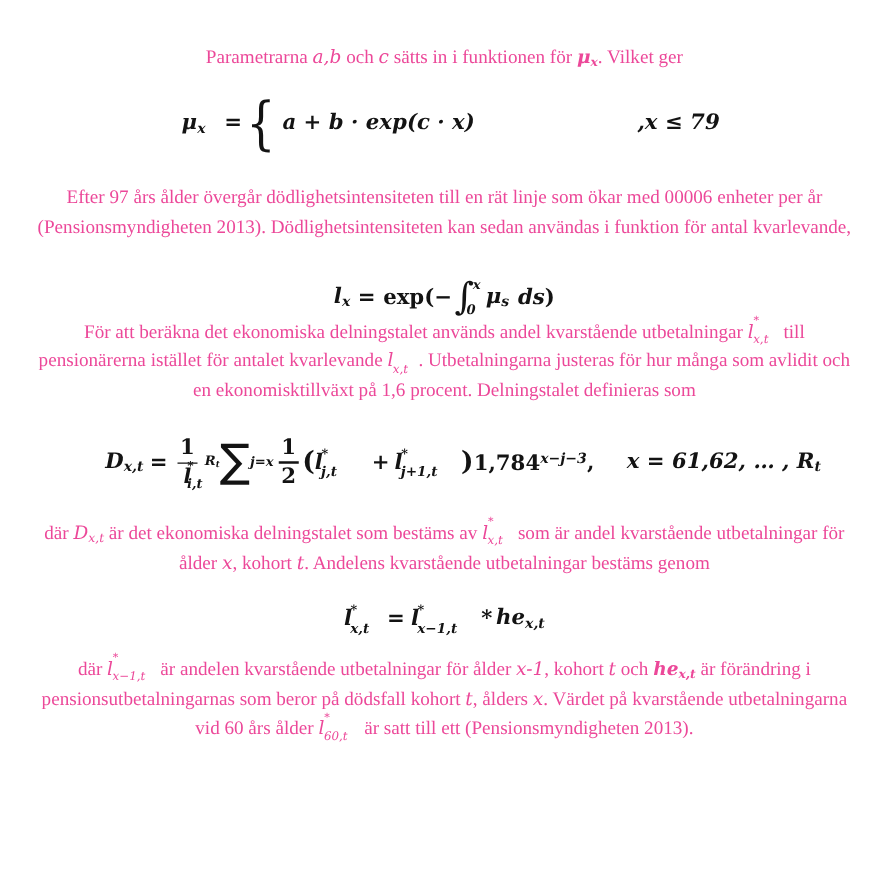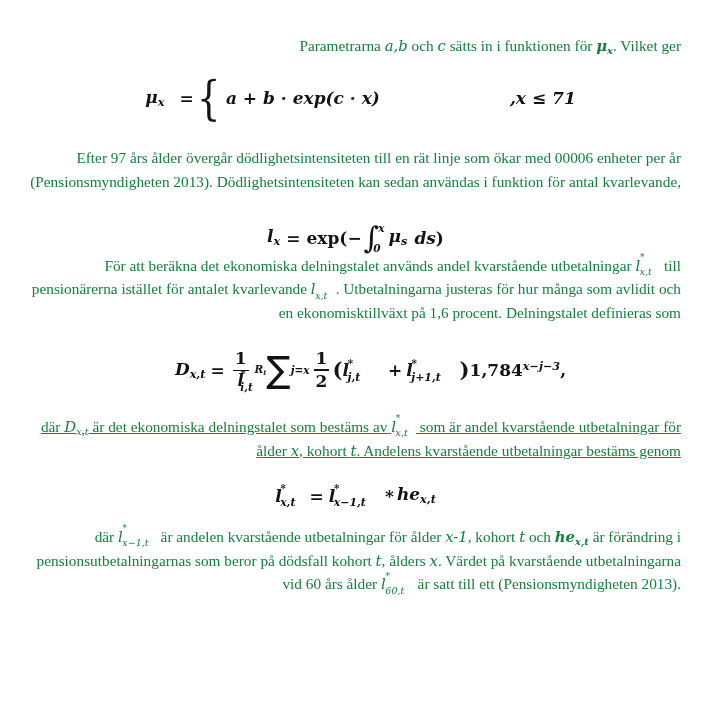--- a/index.html
+++ b/index.html
@@ -18,28 +18,28 @@
   .page {
     box-sizing: border-box;
     width: 703px;
     height: 702px;
     padding: 34px 22px 10px 30px;
     background: #ffffff;
   }
   .para {
     font-size: 15.3px;
     line-height: 1.56;
-    text-align: right;
-    color: #15803d;
+    text-align: center;
+    color: #ec4899;
     margin: 0;
   }
   .p-gap-1 { margin-top: 0; }
   .p-after-eq1 { margin-top: 29px; }
   .p-after-eq2 { }
-  .p-after-eq3 { margin-top: 24px; text-decoration: underline; }
+  .p-after-eq3 { margin-top: 24px; }
   .p-after-eq4 { margin-top: 18px; }
 
   
   .eq {
     font-family: "DejaVu Serif", "Liberation Serif", serif;
     color: #131313;
     display: flex;
     justify-content: center;
     align-items: center;
   }
@@ -210,21 +210,21 @@
   <p class="para p-gap-1"><span>Parametrarna </span><span class="imath-l">a,b</span><span> och </span><span class="imath-l">c</span><span> sätts in i funktionen för </span><span class="imath"><span>μ</span><span class="sub">x</span></span><span>. Vilket ger</span></p>
 
   <div class="eq eq1">
     <div class="eq1-inner">
       <span class="eq1-lhs"><span>μ</span><span class="sub">x</span></span>
       <span class="mup">=</span>
       <span class="brace">{</span>
       <span class="cases">
         <span class="case-row">
           <span class="case-body mi">a + b · exp(c · x)</span>
-          <span class="case-cond mi">,x ≤ 71</span>
+          <span class="case-cond mi">,x ≤ 79</span>
         </span>
       </span>
     </div>
   </div>
 
   <p class="para p-after-eq1">Efter 97 års ålder övergår dödlighetsintensiteten till en rät linje som ökar med 00006 enheter per år (Pensionsmyndigheten 2013). Dödlighetsintensiteten kan sedan användas i funktion för antal kvarlevande,</p>
 
   <div class="eq eq2">
     <span class="mi"><span>l</span><span class="sub">x</span></span>
     <span class="mup" style="margin:0 6px">=</span>
@@ -262,20 +262,21 @@
         <span class="bar"></span>
         <span class="den mup">2</span>
       </span>
       <span class="mup" style="font-size:1.25em">(</span>
       <span class="lstar wide" style="font-style:italic"><span>l</span><span class="st">*</span><span class="sb">j,t</span></span>
       <span class="mup">+</span>
       <span class="lstar xwide" style="font-style:italic;margin-left:4px"><span>l</span><span class="st">*</span><span class="sb">j+1,t</span></span>
       <span class="mup" style="font-size:1.25em">)</span>
       <span class="mup"><span>1,784</span><span class="sup">x−j−3</span></span>
       <span class="mup">,</span>
+      <span class="tail mi"><span>x = 61,62, … , R</span><span class="sub">t</span></span>
     </div>
   </div>
 
   <p class="para p-after-eq3"><span>där </span><span class="imath-l"><span>D</span><span class="sub">x,t</span></span><span> är det ekonomiska delningstalet som bestäms av </span><span class="imath-l lstar"><span>l</span><span class="st">*</span><span class="sb">x,t</span></span><span> som är andel kvarstående utbetalningar för ålder </span><span class="imath-l">x</span><span>, kohort </span><span class="imath-l">t</span><span>. Andelens kvarstående utbetalningar bestäms genom</span></p>
 
   <div class="eq eq4">
     <span class="lstar" style="font-style:italic"><span>l</span><span class="st">*</span><span class="sb">x,t</span></span>
     <span class="mup" style="margin:0 5px">=</span>
     <span class="lstar xwide" style="font-style:italic"><span>l</span><span class="st">*</span><span class="sb">x−1,t</span></span>
     <span class="mup" style="margin:0 3px">*</span>

